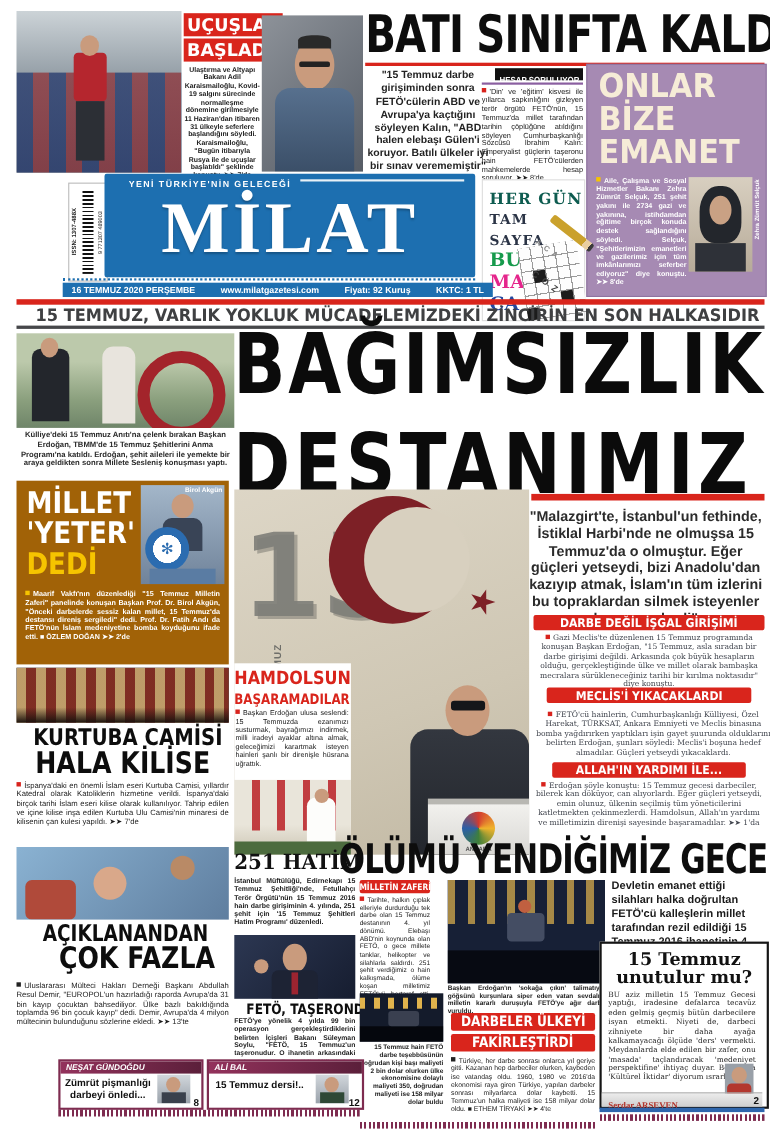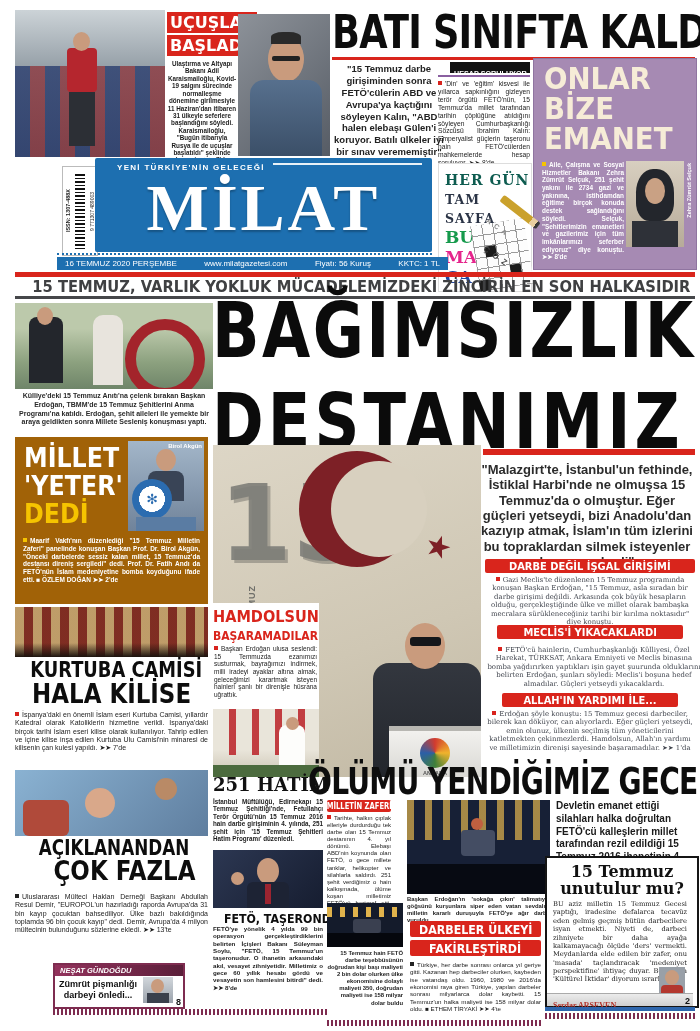--- a/index.html
+++ b/index.html
@@ -100,24 +100,24 @@
     <span class="vert" style="font-size:5px;color:#222">9 771307 489003</span>
   </div>
   <div class="abs" style="left:95px;top:158px;width:337px;height:94px;background:#1d6fb0;border-radius:2px">
     <div style="display:flex;align-items:flex-start;padding:5px 10px 0 22px">
       <span style="color:#fff;font-size:8px;font-weight:bold;letter-spacing:1.3px;white-space:nowrap">YENİ TÜRKİYE'NİN GELECEĞİ</span>
       <div style="flex:1;height:2px;background:rgba(255,255,255,.9);margin-left:8px"></div>
     </div>
     <div style="text-align:center;font-family:'Liberation Serif',serif;font-weight:bold;font-size:66px;line-height:72px;color:#fff;letter-spacing:3px;text-shadow:0 2px 2px rgba(0,0,0,.25)">MİLAT</div>
   </div>
   <div class="abs" style="left:57px;top:253px;width:375px;height:0;border-top:2px dotted #1d6fb0"></div>
-  <div class="abs" style="left:57px;top:257px;width:375px;height:13px;background:#1d6fb0;color:#fff;display:flex;justify-content:space-between;align-items:center;padding:0 8px;font-size:8px;font-weight:normal">
+  <div class="abs" style="left:57px;top:257px;width:375px;height:13px;background:#1d6fb0;color:#fff;display:flex;justify-content:space-between;align-items:center;padding:0 8px;font-size:8px;font-weight:bold">
     <span>16 TEMMUZ 2020 PERŞEMBE</span>
     <span>www.milatgazetesi.com</span>
-    <span>Fiyatı: 56 Kuruş</span>
+    <span>Fiyatı: 92 Kuruş</span>
     <span>KKTC: 1 TL</span>
   </div>
 
   <div class="abs" style="left:15px;top:272px;width:680px;height:5px;background:#d9251c"></div>
   <div class="abs" style="left:15px;top:278px;width:680px;text-align:center">
     <span class="cond ccenter" style="font-family:'DejaVu Sans',sans-serif;font-weight:bold;font-size:15.5px;color:#3f4042;transform:scaleX(.95)">15 TEMMUZ, VARLIK YOKLUK MÜCADELEMİZDEKİ ZİNCİRİN EN SON HALKASIDIR</span>
   </div>
   <div class="abs" style="left:15px;top:296px;width:680px;height:3px;background:#46474a"></div>
 
   <div class="photo" style="left:15px;top:303px;width:198px;height:86px;background:linear-gradient(180deg,#bcc9ab 0 30%,#8ba07e 70%,#6f8569)">
@@ -295,16 +295,25 @@
 
   <div class="colbox" style="left:53px;top:963px;width:128px;height:42px">
     <div class="colhead">NEŞAT GÜNDOĞDU</div>
     <div class="abs" style="left:2px;top:14px;width:82px;font-size:9px;font-weight:bold;text-align:center;line-height:1.2;color:#111">Zümrüt pişmanlığı darbeyi önledi...</div>
     <div class="photo" style="right:10px;top:12px;width:30px;height:26px;background:linear-gradient(#d2d7dc,#9aa2ab)">
       <div class="face" style="left:8px;top:2px;width:13px;height:14px"></div>
       <div class="abs" style="left:4px;bottom:0;width:22px;height:10px;background:#39404c"></div>
     </div>
     <span class="abs" style="right:2px;bottom:0;font-weight:bold;font-size:9px">8</span>
   </div>
+  <div class="colbox" style="left:188px;top:963px;width:139px;height:42px">
+    <div class="colhead">ALİ BAL</div>
+    <div class="abs" style="left:2px;top:16px;width:88px;font-size:9px;font-weight:bold;text-align:center;line-height:1.2;color:#111">15 Temmuz dersi!..</div>
+    <div class="photo" style="right:12px;top:12px;width:30px;height:26px;background:linear-gradient(#d2d7dc,#9aa2ab)">
+      <div class="face" style="left:8px;top:2px;width:13px;height:14px"></div>
+      <div class="abs" style="left:4px;bottom:0;width:22px;height:10px;background:#2e4836"></div>
+    </div>
+    <span class="abs" style="right:2px;bottom:0;font-weight:bold;font-size:9px">12</span>
+  </div>
   <div class="dotstrip" style="left:53px;top:1009px;width:274px"></div>
   <div class="dotstrip" style="left:327px;top:1020px;width:214px"></div>
 
 </div>
 
 </body></html>

